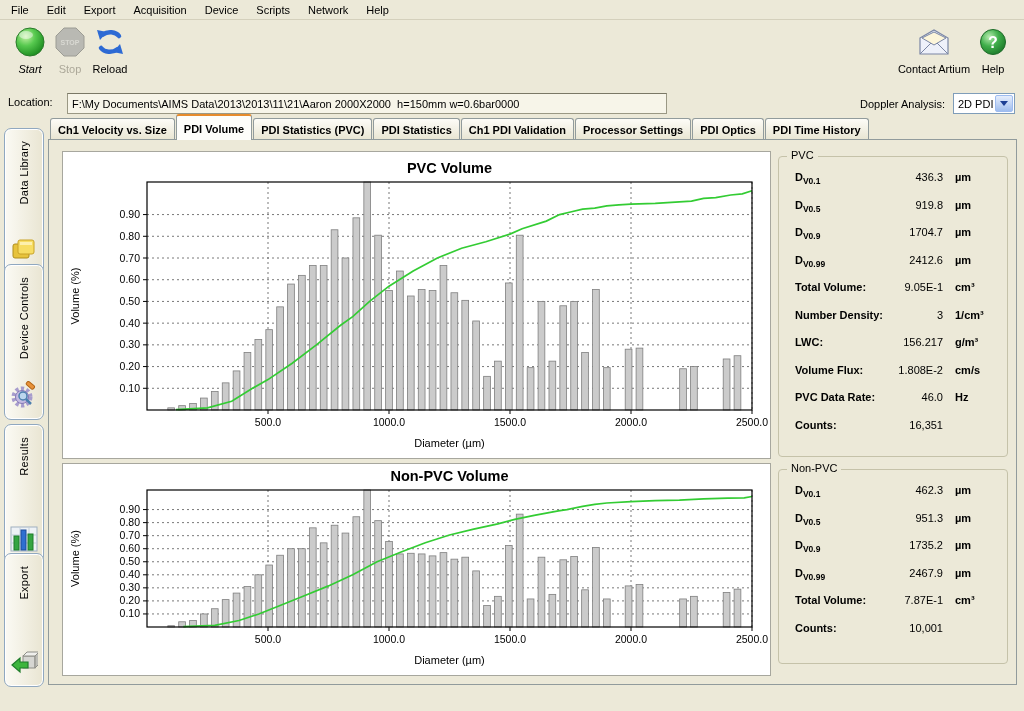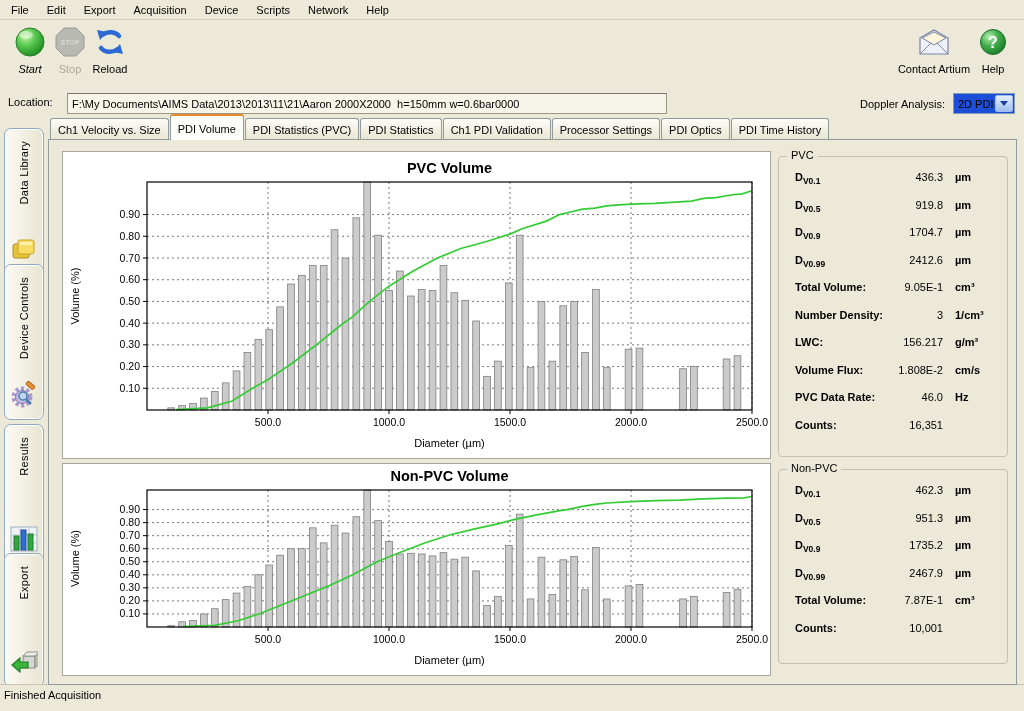--- a/index.html
+++ b/index.html
@@ -16,37 +16,37 @@
   .tool .ticon{height:36px;display:flex;align-items:center;justify-content:center;}
   .tool .tlabel{font-size:11px;}
   .tool.disabled .tlabel{color:#aca899;}
   
   .locbar{position:absolute;top:85px;left:0;right:0;height:24px;margin-top:6px;}
   .loc-label{position:absolute;left:8px;top:5px;}
   .loc-field{position:absolute;left:67px;top:2px;width:590px;height:17px;
              background:#f7f5e9;border:1px solid #9a9884;border-top-color:#7a7866;
              font-family:"Liberation Sans",sans-serif;font-size:11px;padding:1px 4px;color:#000;}
   .doppler{position:absolute;right:9px;top:2px;display:flex;align-items:center;gap:8px;}
-  .select{width:60px;height:19px;background:#1d4ed8;border:1px solid #7f9db9;display:flex;align-items:center;}
+  .select{width:60px;height:19px;background:#ffffff;border:1px solid #7f9db9;display:flex;align-items:center;}
   .select .sel-text{flex:1;padding-left:4px;}
   .sel-btn{width:16px;height:15px;margin:1px;background:linear-gradient(#e6eefc,#bcd1f4 60%,#9fbdee);
            border:1px solid #9ebcf0;border-radius:2px;display:flex;align-items:center;justify-content:center;}
   .sel-arrow{width:0;height:0;border-left:4px solid transparent;border-right:4px solid transparent;
              border-top:5px solid #1c3f94;}
   
   .side-btn{position:absolute;left:4px;width:38px;border:1px solid #90a8c0;border-radius:7px;
             background:linear-gradient(90deg,#fbfaf4,#e9e5d2);box-shadow:inset 0 0 0 1px #fff;
             display:flex;flex-direction:column;align-items:center;padding:12px 0 8px;cursor:default;}
   .vlabel{writing-mode:vertical-rl;transform:rotate(180deg);font-size:11px;color:#000;letter-spacing:.3px;}
   .side-icon{margin-top:auto;padding-top:8px;}
   
   .content{position:absolute;left:48px;top:118px;width:969px;height:567px;}
   .tabbar{position:absolute;top:0;left:2px;right:0;height:22px;display:flex;align-items:flex-end;}
   .tab{height:18px;padding:2px 7px 1px;margin-right:1px;border:1px solid #919b9c;border-bottom:none;
-       border-radius:3px 3px 0 0;background:linear-gradient(#fdfcf7,#e8e5d2);display:flex;align-items:center;cursor:default;}
+       border-radius:3px 3px 0 0;background:linear-gradient(#fdfcf7,#e8e5d2);display:flex;align-items:center;cursor:default;font-weight:bold;}
   .tab.active{height:21px;background:#fdfdfa;border-top:2px solid #e68b2c;position:relative;z-index:3;}
   .tabpage{position:absolute;left:0;right:0;top:21px;bottom:0;border:1px solid #919b9c;background:#ece9d8;z-index:1;}
   
   .chart-panel{position:absolute;background:#fff;border:1px solid #a7a79e;overflow:hidden;}
   #chart-pvc{left:13px;top:11px;width:707px;height:306px;}
   #chart-nonpvc{left:13px;top:323px;width:707px;height:211px;}
   
   .groupbox{position:absolute;border:1px solid #c5c2a9;border-radius:4px;}
   #gb-pvc{left:729px;top:16px;width:228px;height:299px;}
   #gb-nonpvc{left:729px;top:329px;width:228px;height:193px;}
@@ -505,16 +505,13 @@
             <div class="statrow">
               <span class="statlabel">Counts:</span>
               <span class="statval">10,001</span>
               <span class="statunit"></span>
             </div>
           </div>
       </div>
     </div>
   </div>
 
-  <div class="statusbar">
-    <span>Finished Acquisition</span>
-  </div>
 </div>
 
 </body></html>

